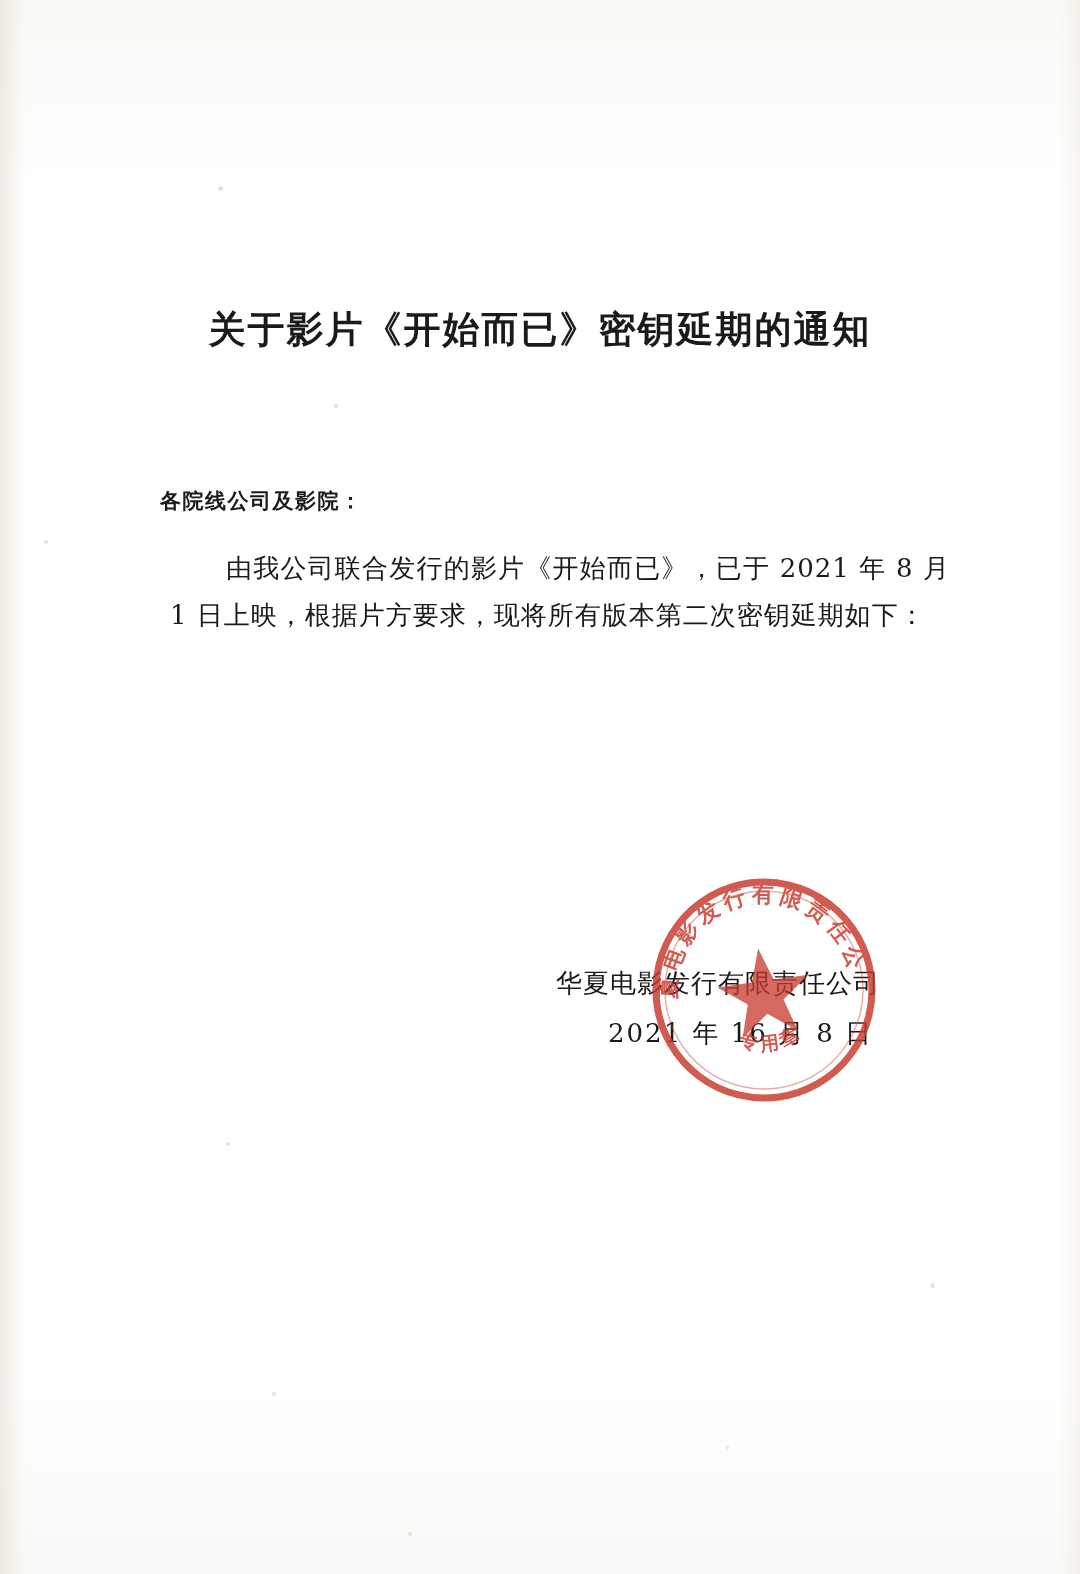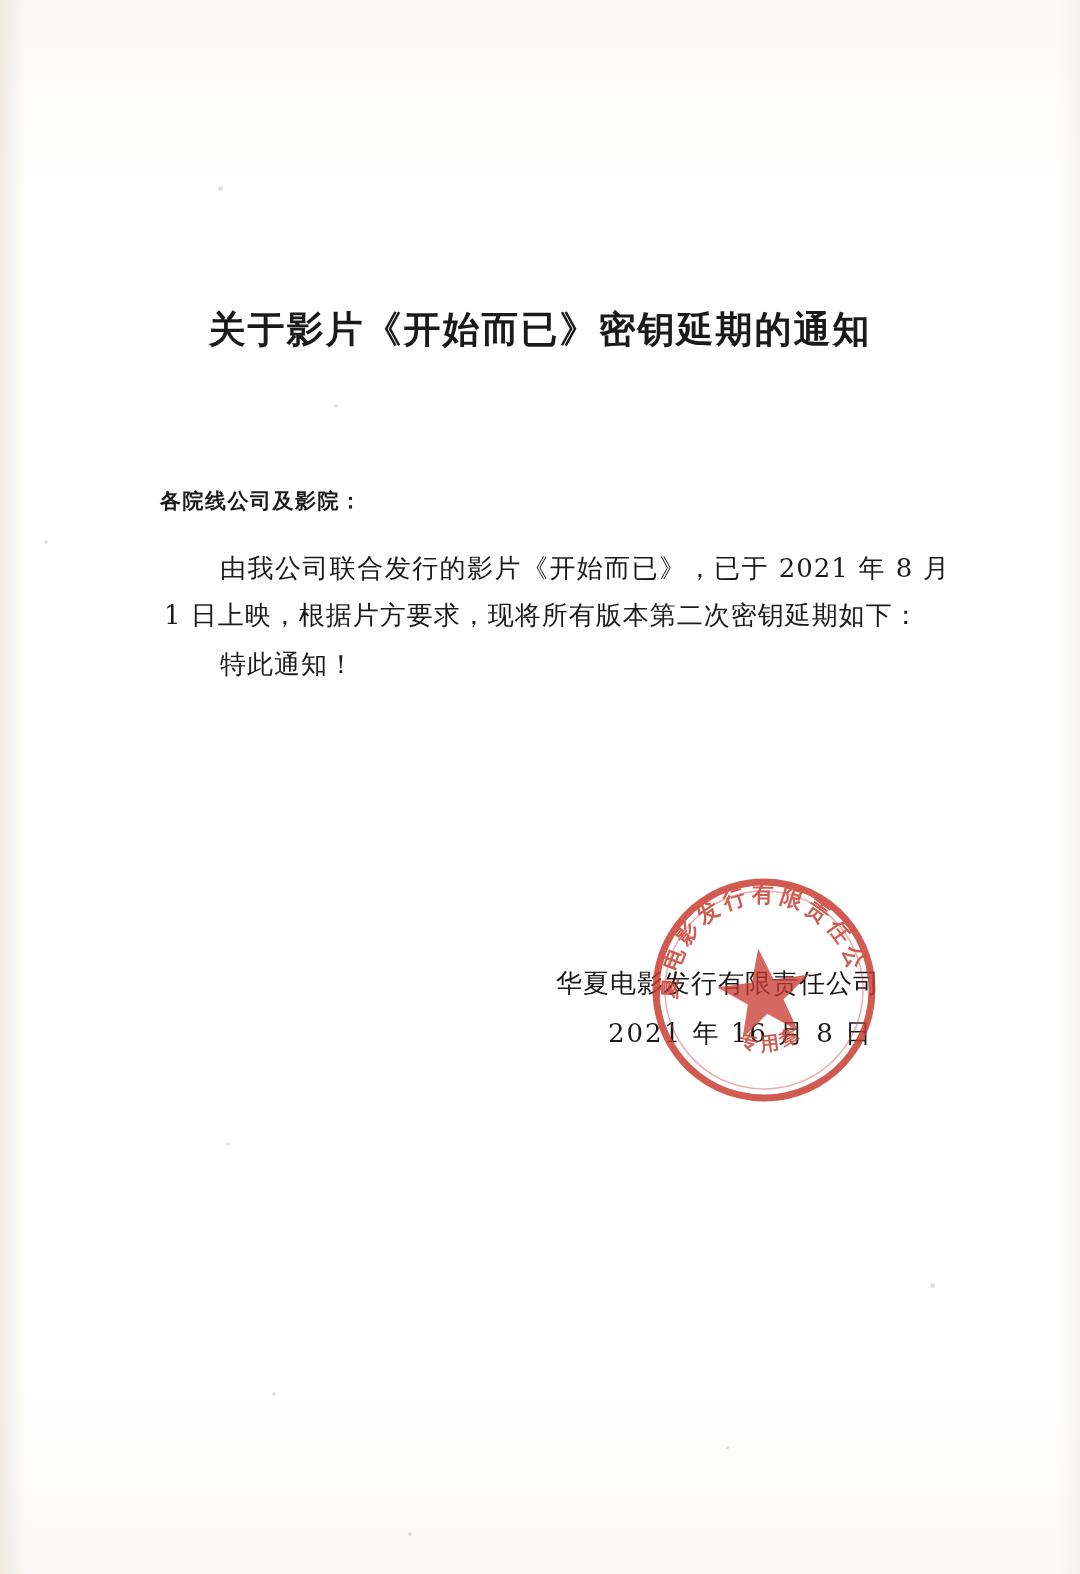--- a/index.html
+++ b/index.html
@@ -65,21 +65,21 @@
     position: absolute;
     left: 160px;
     top: 545px;
     width: 790px;
   }
   .para {
     font-size: 26px;
     line-height: 47px;
     letter-spacing: 1px;
     text-indent: 56px;
-    margin: 0 0 2px 4px;
+    margin: 0 0 2px 10px;
     text-align: justify;
   }
   .para.noindent {
     text-indent: 0;
     padding-left: 56px;
   }
 
   .signature {
     position: absolute;
     left: 556px;
@@ -122,21 +122,20 @@
 </div>
 
 <div class="content">
 
   <div class="doc-title">关于影片《开始而已》密钥延期的通知</div>
 
   <div class="salutation">各院线公司及影院：</div>
 
   <div class="body-block">
     <p class="para">由我公司联合发行的影片《开始而已》，已于 2021 年 8 月 1 日上映，根据片方要求，现将所有版本第二次密钥延期如下：</p>
-    <p class="para noindent">特此通知！</p>
   </div>
 
   <div class="signature">
     <div class="sig-company">华夏电影发行有限责任公司</div>
     <div class="sig-date">2021 年 16 月 8 日</div>
   </div>
 
   <div class="seal">
     <svg width="232" height="232" viewBox="0 0 232 232" xmlns="http://www.w3.org/2000/svg">
       <defs>

